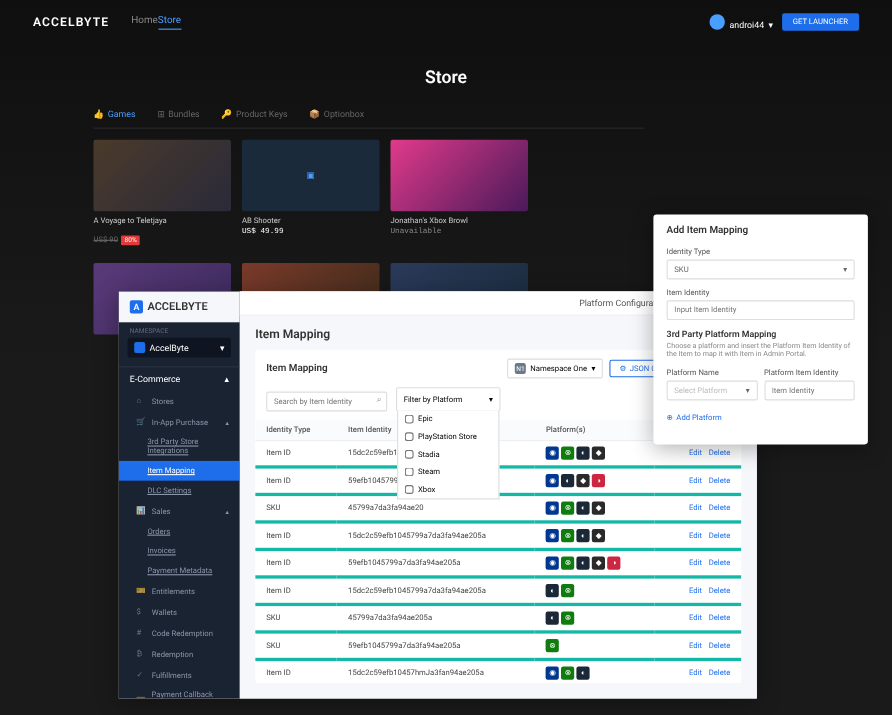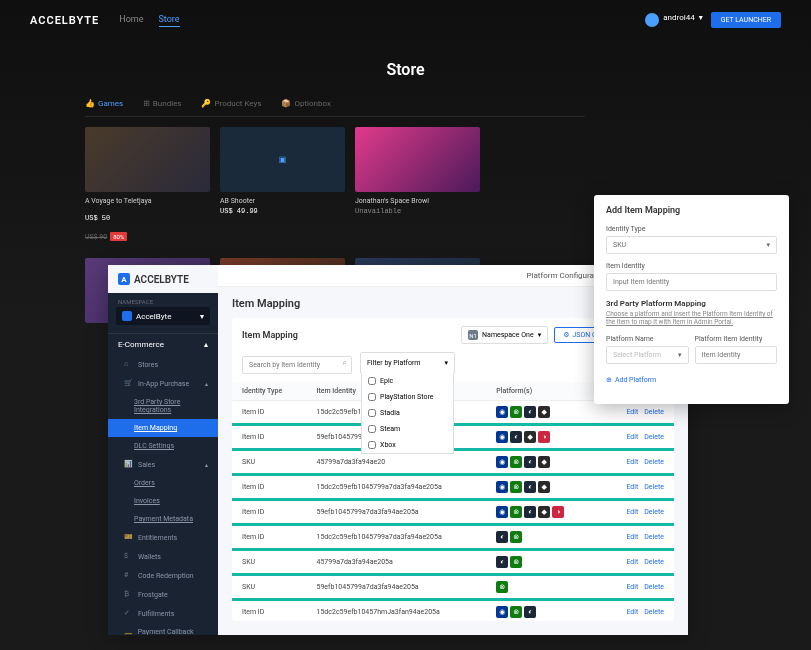--- a/index.html
+++ b/index.html
@@ -2,25 +2,25 @@
 <html><head>
 <meta charset="utf-8">
 <style>
 * { box-sizing: border-box; margin: 0; padding: 0; font-family: -apple-system, BlinkMacSystemFont, 'Segoe UI', Roboto, sans-serif; }
 body { background: #1a1a1a; width: 811px; height: 650px; overflow: hidden; position: relative; }
 
 
 .bg-store { position: absolute; top: 0; left: 0; right: 0; height: 330px; background: linear-gradient(180deg, #0f0f0f 0%, #1a1a1a 100%); }
 .bg-header { display: flex; align-items: center; justify-content: space-between; padding: 8px 30px; height: 40px; }
 .bg-logo { color: #fff; font-size: 11px; font-weight: 600; letter-spacing: 1px; }
-.bg-nav { display: flex; gap: 15px; margin-left: 20px; }
+.bg-nav { display: flex; margin-left: 20px; }
 .bg-nav a { color: #888; font-size: 9px; text-decoration: none; }
 .bg-nav a.active { color: #4a9eff; border-bottom: 1px solid #4a9eff; padding-bottom: 2px; }
 .bg-right { display: flex; align-items: center; gap: 8px; }
-.bg-user { display: flex; align-items: flex-start; gap: 4px; color: #fff; font-size: 8px; }
+.bg-user { display: flex; align-items: flex-end; gap: 4px; color: #fff; font-size: 8px; }
 .bg-avatar { width: 14px; height: 14px; border-radius: 50%; background: #4a9eff; }
 .bg-launcher-btn { background: #1e6deb; color: #fff; border: none; padding: 4px 10px; font-size: 7px; border-radius: 2px; }
 .bg-title { text-align: center; color: #fff; font-size: 16px; font-weight: 600; margin-top: 20px; }
 .bg-tabs { display: flex; gap: 20px; justify-content: flex-start; margin: 20px 0 10px 85px; border-bottom: 1px solid #2a2a2a; padding-bottom: 8px; width: 500px; }
 .bg-tabs a { color: #666; font-size: 8px; display: flex; align-items: center; gap: 3px; }
 .bg-tabs a.active { color: #4a9eff; }
 .bg-cards { display: flex; gap: 10px; padding: 0 85px; }
 .bg-card { width: 125px; }
 .bg-card-img { width: 125px; height: 65px; background: linear-gradient(135deg, #3a3a5e 0%, #2a2a4e 100%); border-radius: 2px; position: relative; overflow: hidden; }
 .bg-card-img.c1 { background: linear-gradient(135deg, #4a3a2a 0%, #2a2a3a 100%); }
@@ -83,21 +83,21 @@
 .plat.st { background: #1b2838; }
 .plat.ep { background: #2a2a2a; }
 .plat.sd { background: #cd2640; }
 
 
 .modal { position: absolute; top: 195px; right: 22px; width: 195px; background: #fff; box-shadow: 0 4px 20px rgba(0,0,0,0.3); border-radius: 3px; padding: 10px 12px; }
 .modal h3 { font-size: 9px; font-weight: 600; color: #333; margin-bottom: 10px; }
 .form-label { font-size: 7px; color: #555; margin-bottom: 3px; display: block; }
 .form-select, .form-input { width: 100%; border: 1px solid #ddd; padding: 4px 6px; font-size: 7px; border-radius: 2px; margin-bottom: 8px; color: #666; display: flex; justify-content: space-between; align-items: center; }
 .modal h4 { font-size: 8px; font-weight: 600; color: #333; margin-bottom: 2px; }
-.modal p { font-size: 6.5px; color: #888; line-height: 1.3; margin-bottom: 8px; text-decoration: underline; }
+.modal p { font-size: 6.5px; color: #888; line-height: 1.3; margin-bottom: 8px; }
 .form-row { display: flex; gap: 6px; }
 .form-col { flex: 1; }
 .add-platform { color: #1e6deb; font-size: 7px; display: flex; align-items: center; gap: 3px; margin: 4px 0 10px; cursor: pointer; }
 .modal-footer { display: flex; justify-content: flex-end; gap: 8px; border-top: 1px solid #eee; padding-top: 8px; }
 .btn-cancel { color: #1e6deb; background: none; border: none; font-size: 7px; }
 .btn-primary { background: #1e6deb; color: #fff; border: none; padding: 4px 12px; font-size: 7px; border-radius: 2px; }
 </style>
 </head>
 <body>
 
@@ -135,33 +135,32 @@
       </a>
     <a>
         <span>📦</span>
         <span>Optionbox</span>
       </a>
   </div>
   <div class="bg-cards">
     <div class="bg-card">
       <div class="bg-card-img c1"></div>
       <h4>A Voyage to Teletjaya</h4>
-      <div><span class="price">US$ 50</span></div>
       <div><span class="old-price">US$ 90</span><span class="badge">80%</span></div>
     </div>
     <div class="bg-card">
       <div class="bg-card-img c2">
           <span style="color:#4a9eff;font-size:8px;">▣</span>
         </div>
       <h4>AB Shooter</h4>
       <div class="price">US$ 49.99</div>
     </div>
     <div class="bg-card">
       <div class="bg-card-img c4"></div>
-      <h4>Jonathan's Space Browl</h4>
+      <h4>Jonathan's Xbox Browl</h4>
       <div class="price" style="color:#888">Unavailable</div>
     </div>
   </div>
   <div class="bg-cards2">
     <div class="bg-card2"></div>
     <div class="bg-card2 d2"></div>
     <div class="bg-card2 d3"></div>
   </div>
 </div>
 
@@ -210,21 +209,21 @@
     <div class="side-item">
         <span class="icon">$</span>
         <span>Wallets</span>
       </div>
     <div class="side-item">
         <span class="icon">#</span>
         <span>Code Redemption</span>
       </div>
     <div class="side-item">
         <span class="icon">₿</span>
-        <span>Frostgate</span>
+        <span>Redemption</span>
       </div>
     <div class="side-item">
         <span class="icon">✓</span>
         <span>Fulfillments</span>
       </div>
     <div class="side-item">
         <span class="icon">💳</span>
         <span>Payment Callback Configuration</span>
       </div>
 

